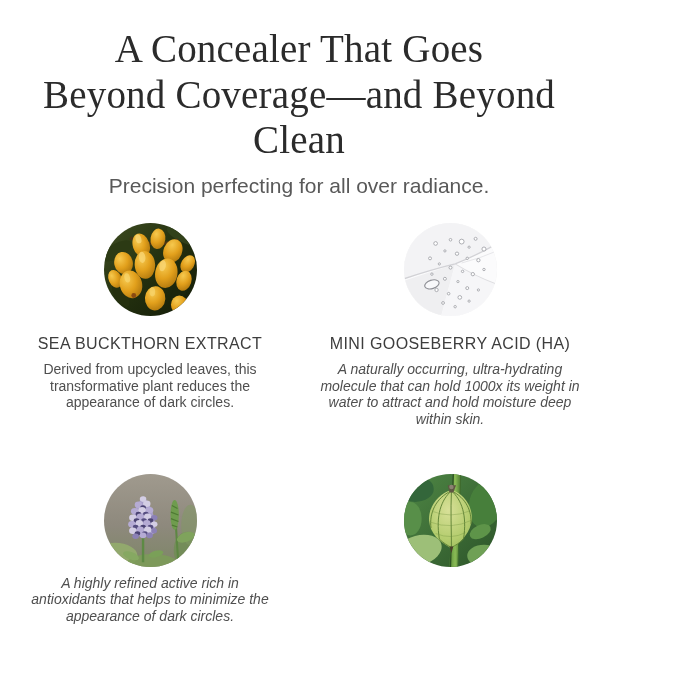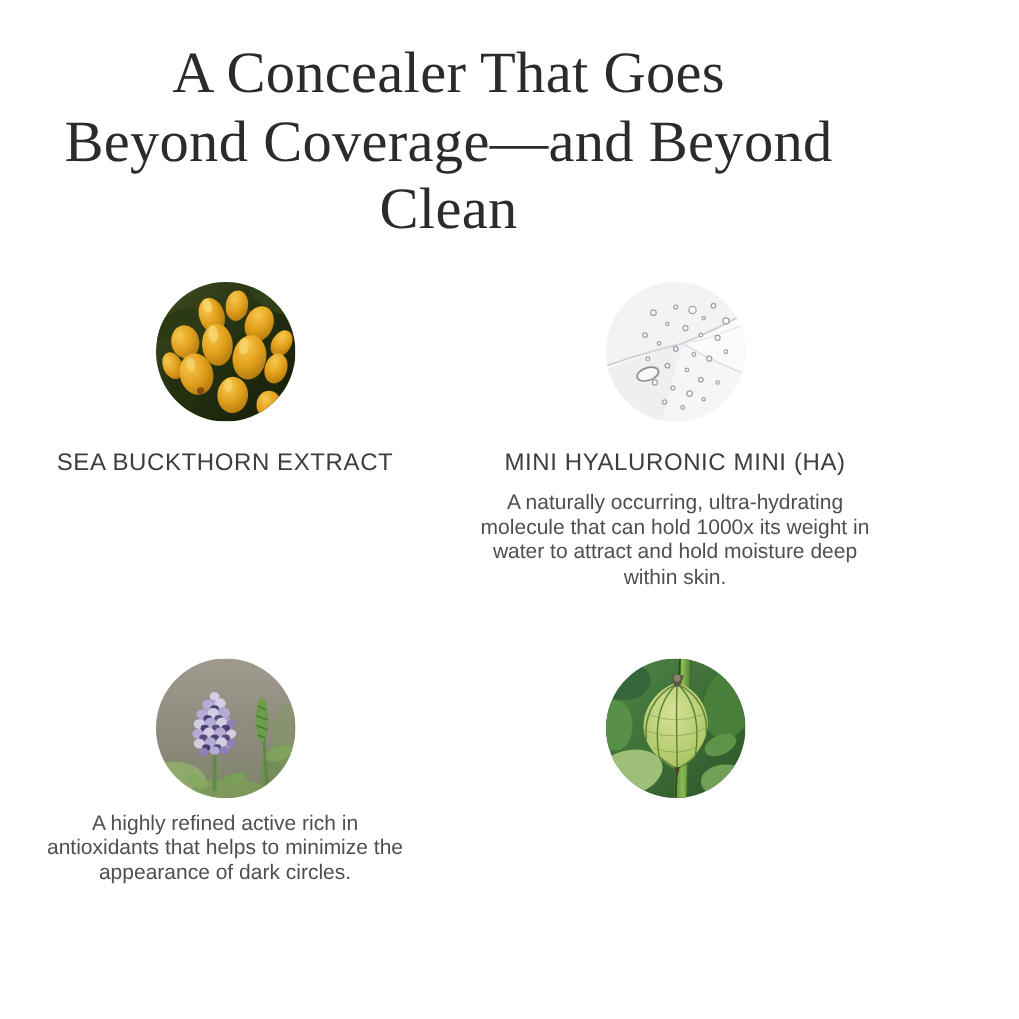--- a/index.html
+++ b/index.html
@@ -45,31 +45,32 @@
     letter-spacing:.4px;
     color:var(--heading-text,#3d3d3d);
   }
   .desc{
     margin-top:8px;
     font-size:14px;
     line-height:1.19;
     color:var(--body-text,#4f4f4f);
   }
   .card-1 .desc{max-width:220px;}
-  .card-2 .desc{max-width:266px;}
-  .card-3 .desc{max-width:238px;}
+  .card-2 .desc{max-width:266px;font-style:italic;}
+  .card-3 .desc{max-width:238px;font-style:italic;}
   .card-4 .desc{max-width:290px;}
 </style>
 </head>
 <body>
 
 <div class="page">
 
   <h1 class="title"><span>A Concealer That Goes</span><br><span>Beyond Coverage—and Beyond Clean</span></h1>
 
+  <div class="subtitle">Precision perfecting for all over radiance.</div>
 
   <div class="grid">
 
     <div class="card card-1">
       <div class="photo">
         <svg viewBox="0 0 100 100" aria-hidden="true">
           <defs>
             <linearGradient id="sbBg" x1="0" y1="0" x2="1" y2="1">
               <stop offset="0" stop-color="#3f4d22"></stop>
                 <stop offset=".5" stop-color="#23300f"></stop>
@@ -101,20 +102,21 @@
           <ellipse cx="81" cy="88" rx="9" ry="10" fill="url(#sbB)"></ellipse>
           <circle cx="32" cy="78" r="2.6" fill="#8a4a12"></circle>
           <ellipse cx="37" cy="17" rx="3" ry="5" fill="#fad97b" opacity=".75" transform="rotate(-18 37 17)"></ellipse>
           <ellipse cx="41" cy="37" rx="3.5" ry="6" fill="#fad97b" opacity=".7" transform="rotate(-6 41 37)"></ellipse>
           <ellipse cx="63" cy="46" rx="3.5" ry="6" fill="#fad97b" opacity=".7" transform="rotate(10 63 46)"></ellipse>
           <ellipse cx="25" cy="59" rx="3" ry="5" fill="#f8d877" opacity=".65" transform="rotate(-14 25 59)"></ellipse>
           <ellipse cx="52" cy="74" rx="3" ry="5" fill="#f8d877" opacity=".6"></ellipse>
         </svg>
       </div>
       <div class="name">SEA BUCKTHORN EXTRACT</div>
+      <div class="desc">Derived from upcycled leaves, this transformative plant reduces the appearance of dark circles.</div>
     </div>
 
     <div class="card card-2">
       <div class="photo">
         <svg viewBox="0 0 100 100" aria-hidden="true">
           <rect width="100" height="100" fill="#fbfbfc"></rect>
           <path d="M0 0 H100 V24 Q78 34 55 44 Q28 50 0 60 Z" fill="#f3f3f5"></path>
           <path d="M0 62 L55 44 L40 100 L0 100 Z" fill="#ebebee" opacity=".75"></path>
           <path d="M55 44 Q78 58 100 66 L100 100 L40 100 Z" fill="#f6f6f8"></path>
           <path d="M0 60 Q30 50 55 44 Q80 34 100 22" stroke="#d2d2d6" stroke-width="1.4" fill="none"></path>
@@ -145,21 +147,21 @@
             <circle cx="35" cy="72" r="1.8"></circle>
               <circle cx="48" cy="76" r="1.4"></circle>
               <circle cx="60" cy="80" r="2"></circle>
             <circle cx="42" cy="86" r="1.5"></circle>
               <circle cx="55" cy="90" r="1.3"></circle>
               <circle cx="70" cy="84" r="1.2"></circle>
           </g>
           <ellipse cx="30" cy="66" rx="8" ry="4.5" fill="#f8f8fa" stroke="#8e8f95" stroke-width="1.2" transform="rotate(-18 30 66)"></ellipse>
         </svg>
       </div>
-      <div class="name">MINI HYALURONIC MINI (HA)</div>
+      <div class="name">MINI GOOSEBERRY ACID (HA)</div>
       <div class="desc">A naturally occurring, ultra-hydrating molecule that can hold 1000x its weight in water to attract and hold moisture deep within skin.</div>
     </div>
 
     <div class="card card-3">
       <div class="photo">
         <svg viewBox="0 0 100 100" aria-hidden="true">
           <defs>
             <linearGradient id="licBg" x1="0" y1="0" x2="0" y2="1">
               <stop offset="0" stop-color="#a09a8e"></stop>
                 <stop offset=".55" stop-color="#8e897d"></stop>

